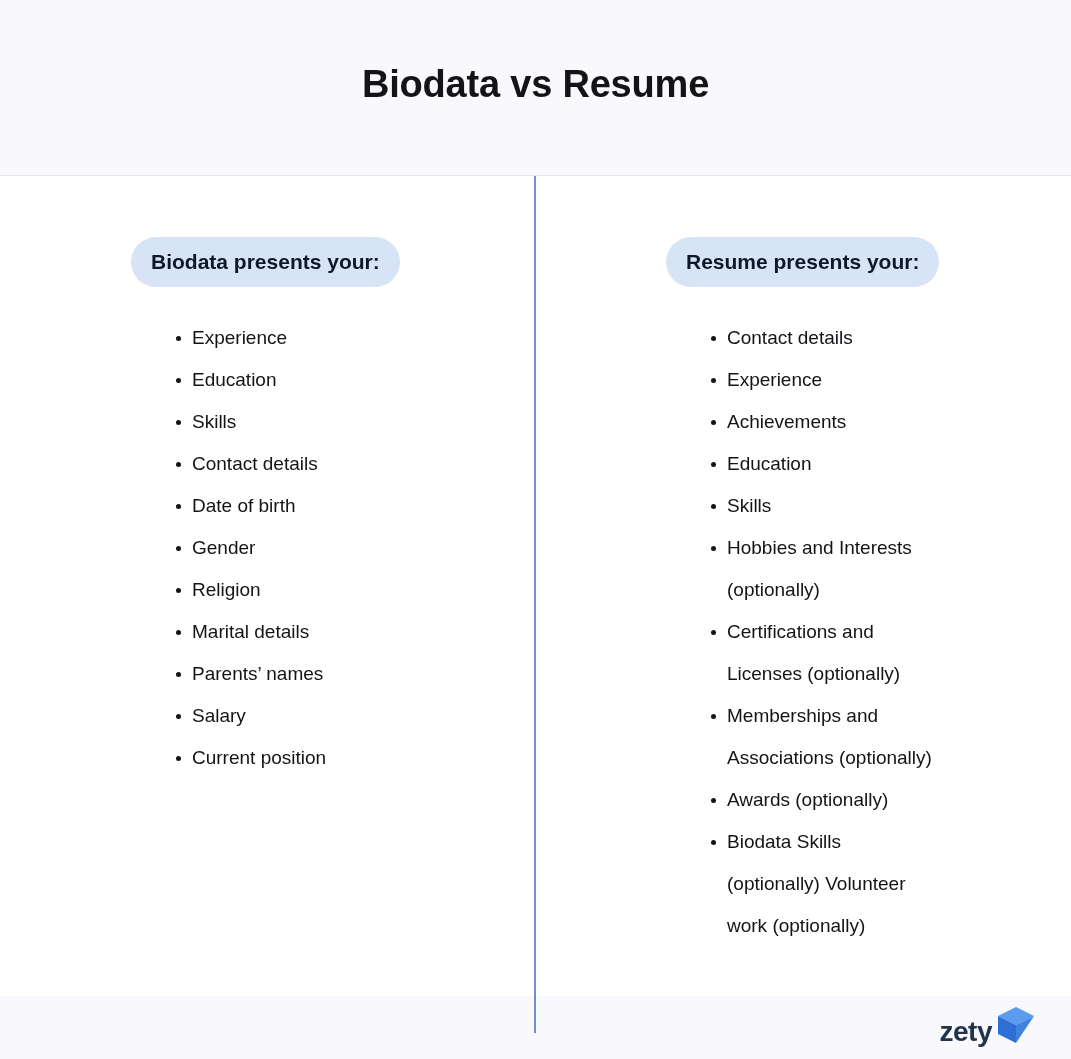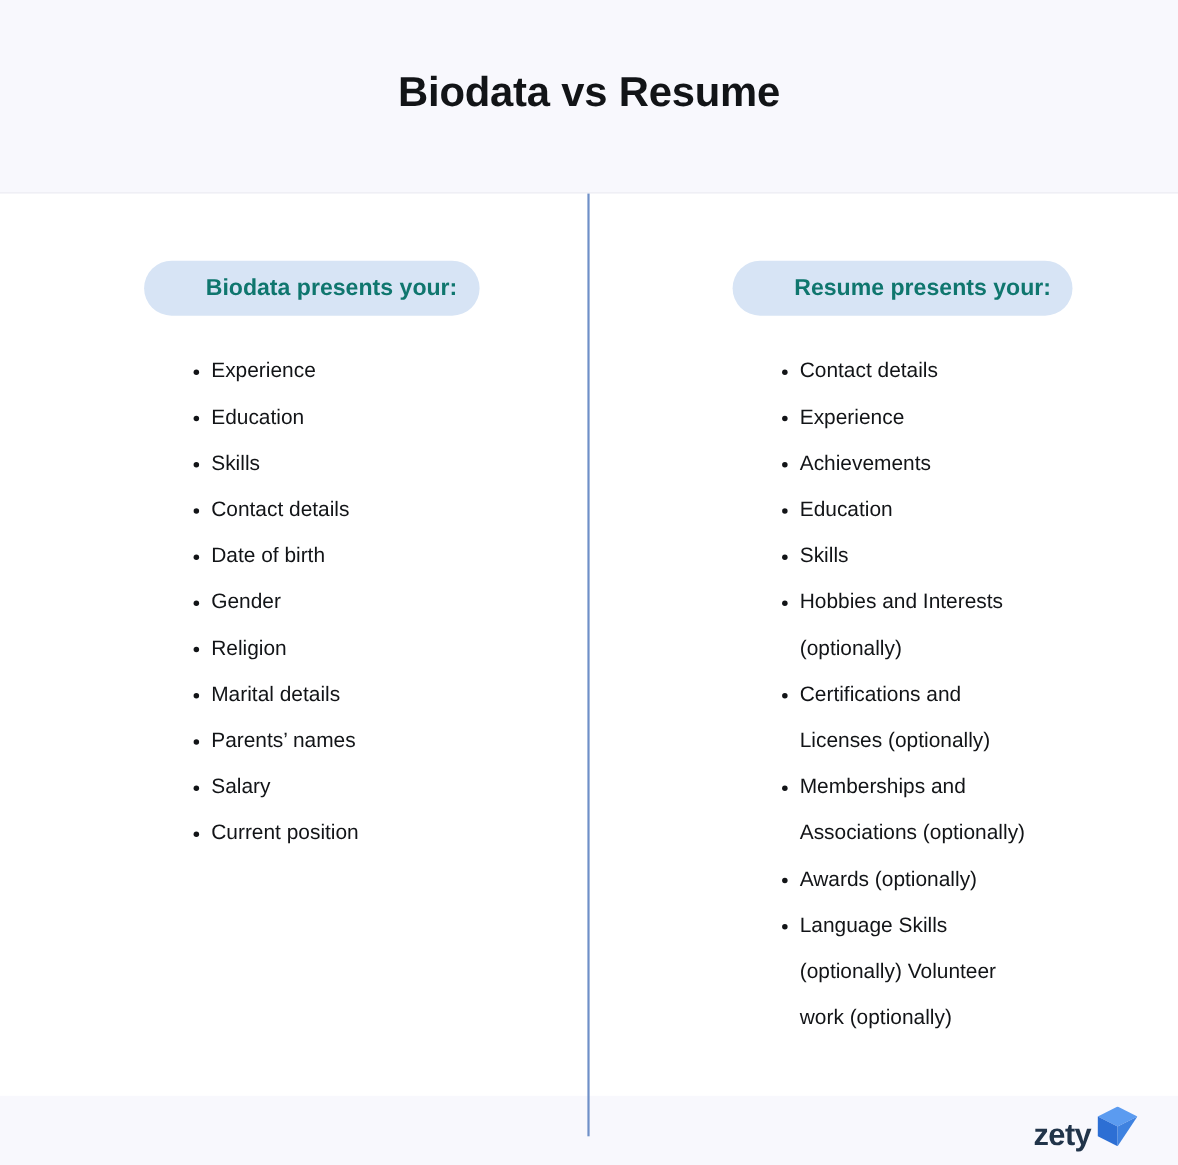--- a/index.html
+++ b/index.html
@@ -77,23 +77,22 @@
     border-radius: 30px;
     height: 50px;
     display: inline-flex;
     align-items: center;
     padding: 0 20px;
     box-sizing: border-box;
   }
   .pill-label {
     font-size: 21px;
     font-weight: bold;
-    color: #0f766e;
+    color: #0f172a;
     white-space: nowrap;
-    margin-left: 36px;
   }
 
   ul.item-list {
     margin: 30px 0 0 0;
     padding: 0 0 0 45px;
     list-style: none;
     width: 100%;
     box-sizing: border-box;
   }
   ul.item-list li {
@@ -183,21 +182,21 @@
       <ul class="item-list">
         <li>Contact details</li>
         <li>Experience</li>
         <li>Achievements</li>
         <li>Education</li>
         <li>Skills</li>
         <li>Hobbies and Interests (optionally)</li>
         <li>Certifications and Licenses (optionally)</li>
         <li>Memberships and Associations (optionally)</li>
         <li>Awards (optionally)</li>
-        <li>Language Skills (optionally) Volunteer work (optionally)</li>
+        <li>Biodata Skills (optionally) Volunteer work (optionally)</li>
       </ul>
     </div>
 
   </div>
 
   <div class="footer-band">
     <div class="logo">
       <span class="logo-word">zety</span>
       <span class="logo-mark">
         <svg width="40" height="36" viewBox="0 0 40 36" xmlns="http://www.w3.org/2000/svg">

